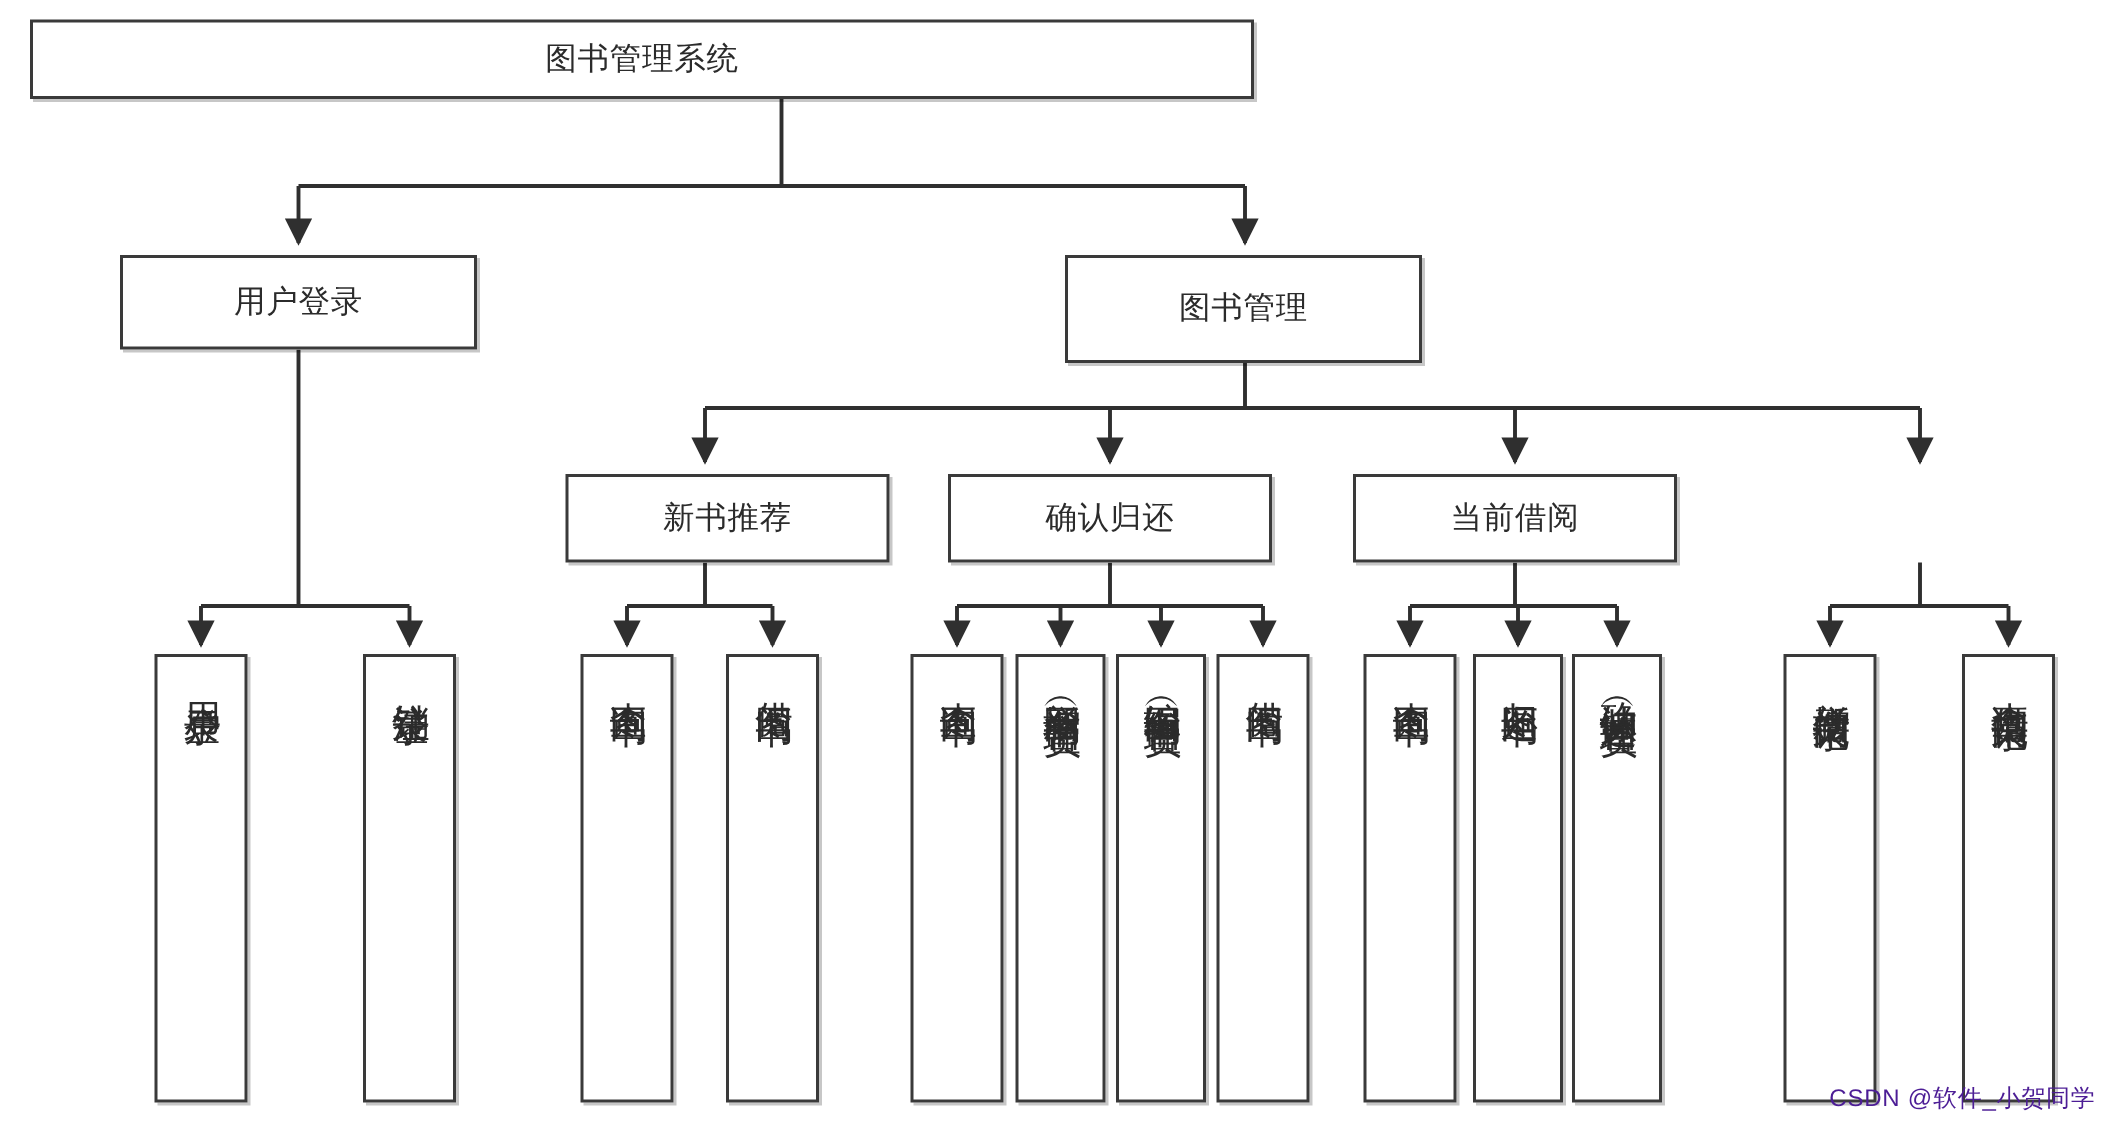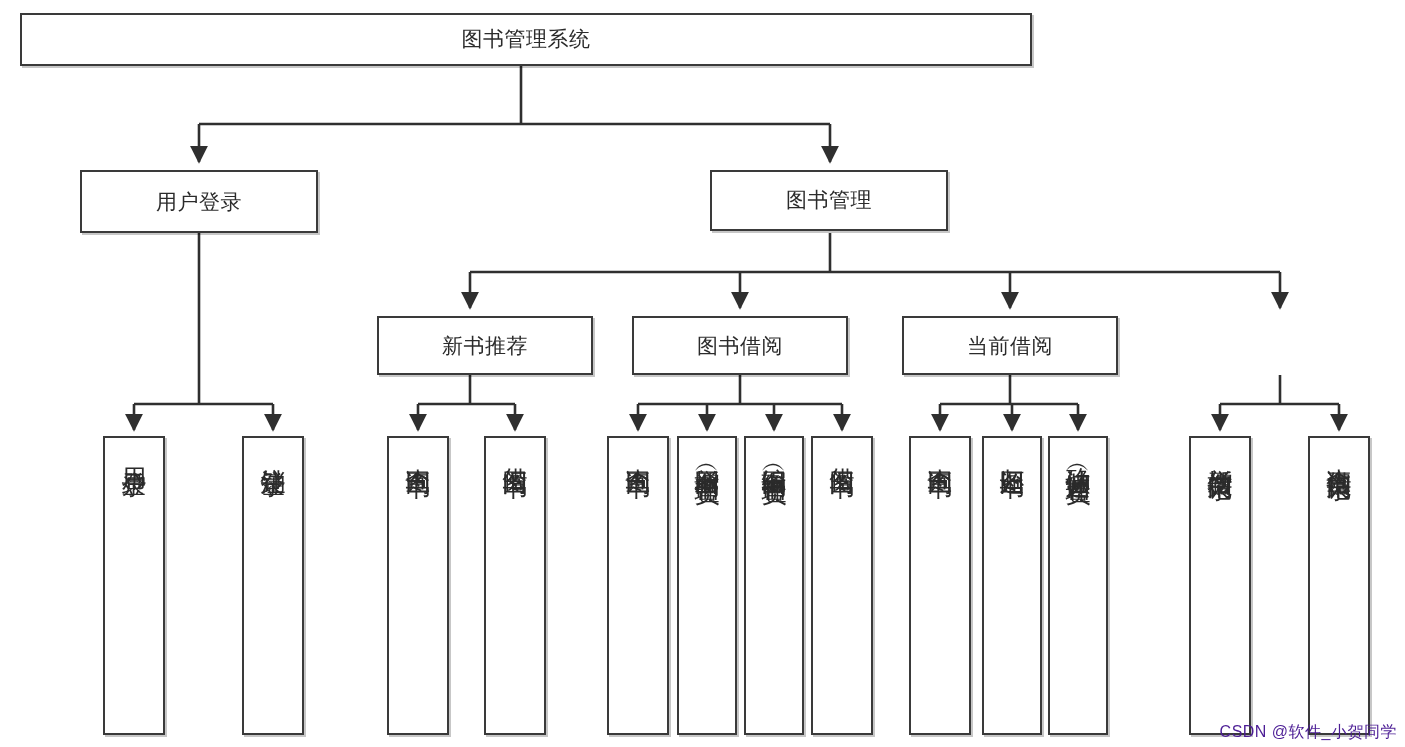--- a/index.html
+++ b/index.html
@@ -117,36 +117,36 @@
       <path d="M 1012 404 L 1012 430" marker-end="url(#arrow)"></path>
       <path d="M 1078 404 L 1078 430" marker-end="url(#arrow)"></path>
 
       <path d="M 1280 375 L 1280 404"></path>
       <path d="M 1220 404 L 1339 404"></path>
       <path d="M 1220 404 L 1220 430" marker-end="url(#arrow)"></path>
       <path d="M 1339 404 L 1339 430" marker-end="url(#arrow)"></path>
     </g>
   </svg>
 
-  <div class="node horiz" style="left:20px; top:13px; width:1012px; height:53px;font-family:Liberation Serif, serif;">
+  <div class="node horiz" style="left:20px; top:13px; width:816px; height:53px;">
     <span class="label">图书管理系统</span>
   </div>
 
   <div class="node horiz" style="left:80px; top:170px; width:238px; height:63px;">
     <span class="label">用户登录</span>
   </div>
-  <div class="node horiz" style="left:710px; top:170px; width:238px; height:61px;font-family:Liberation Serif, serif;">
+  <div class="node horiz" style="left:710px; top:170px; width:238px; height:72px;">
     <span class="label">图书管理</span>
   </div>
 
   <div class="node horiz" style="left:377px; top:316px; width:216px; height:59px;">
     <span class="label">新书推荐</span>
   </div>
   <div class="node horiz" style="left:632px; top:316px; width:216px; height:59px;">
-    <span class="label">图书借阅</span>
+    <span class="label">确认归还</span>
   </div>
   <div class="node horiz" style="left:902px; top:316px; width:216px; height:59px;">
     <span class="label">当前借阅</span>
   </div>
 
   <div class="node vert" style="left:103px; top:436px; width:62px; height:299px;">
     <span class="label">用户登录</span>
   </div>
   <div class="node vert" style="left:242px; top:436px; width:62px; height:299px;">
     <span class="label">注销登录</span>

